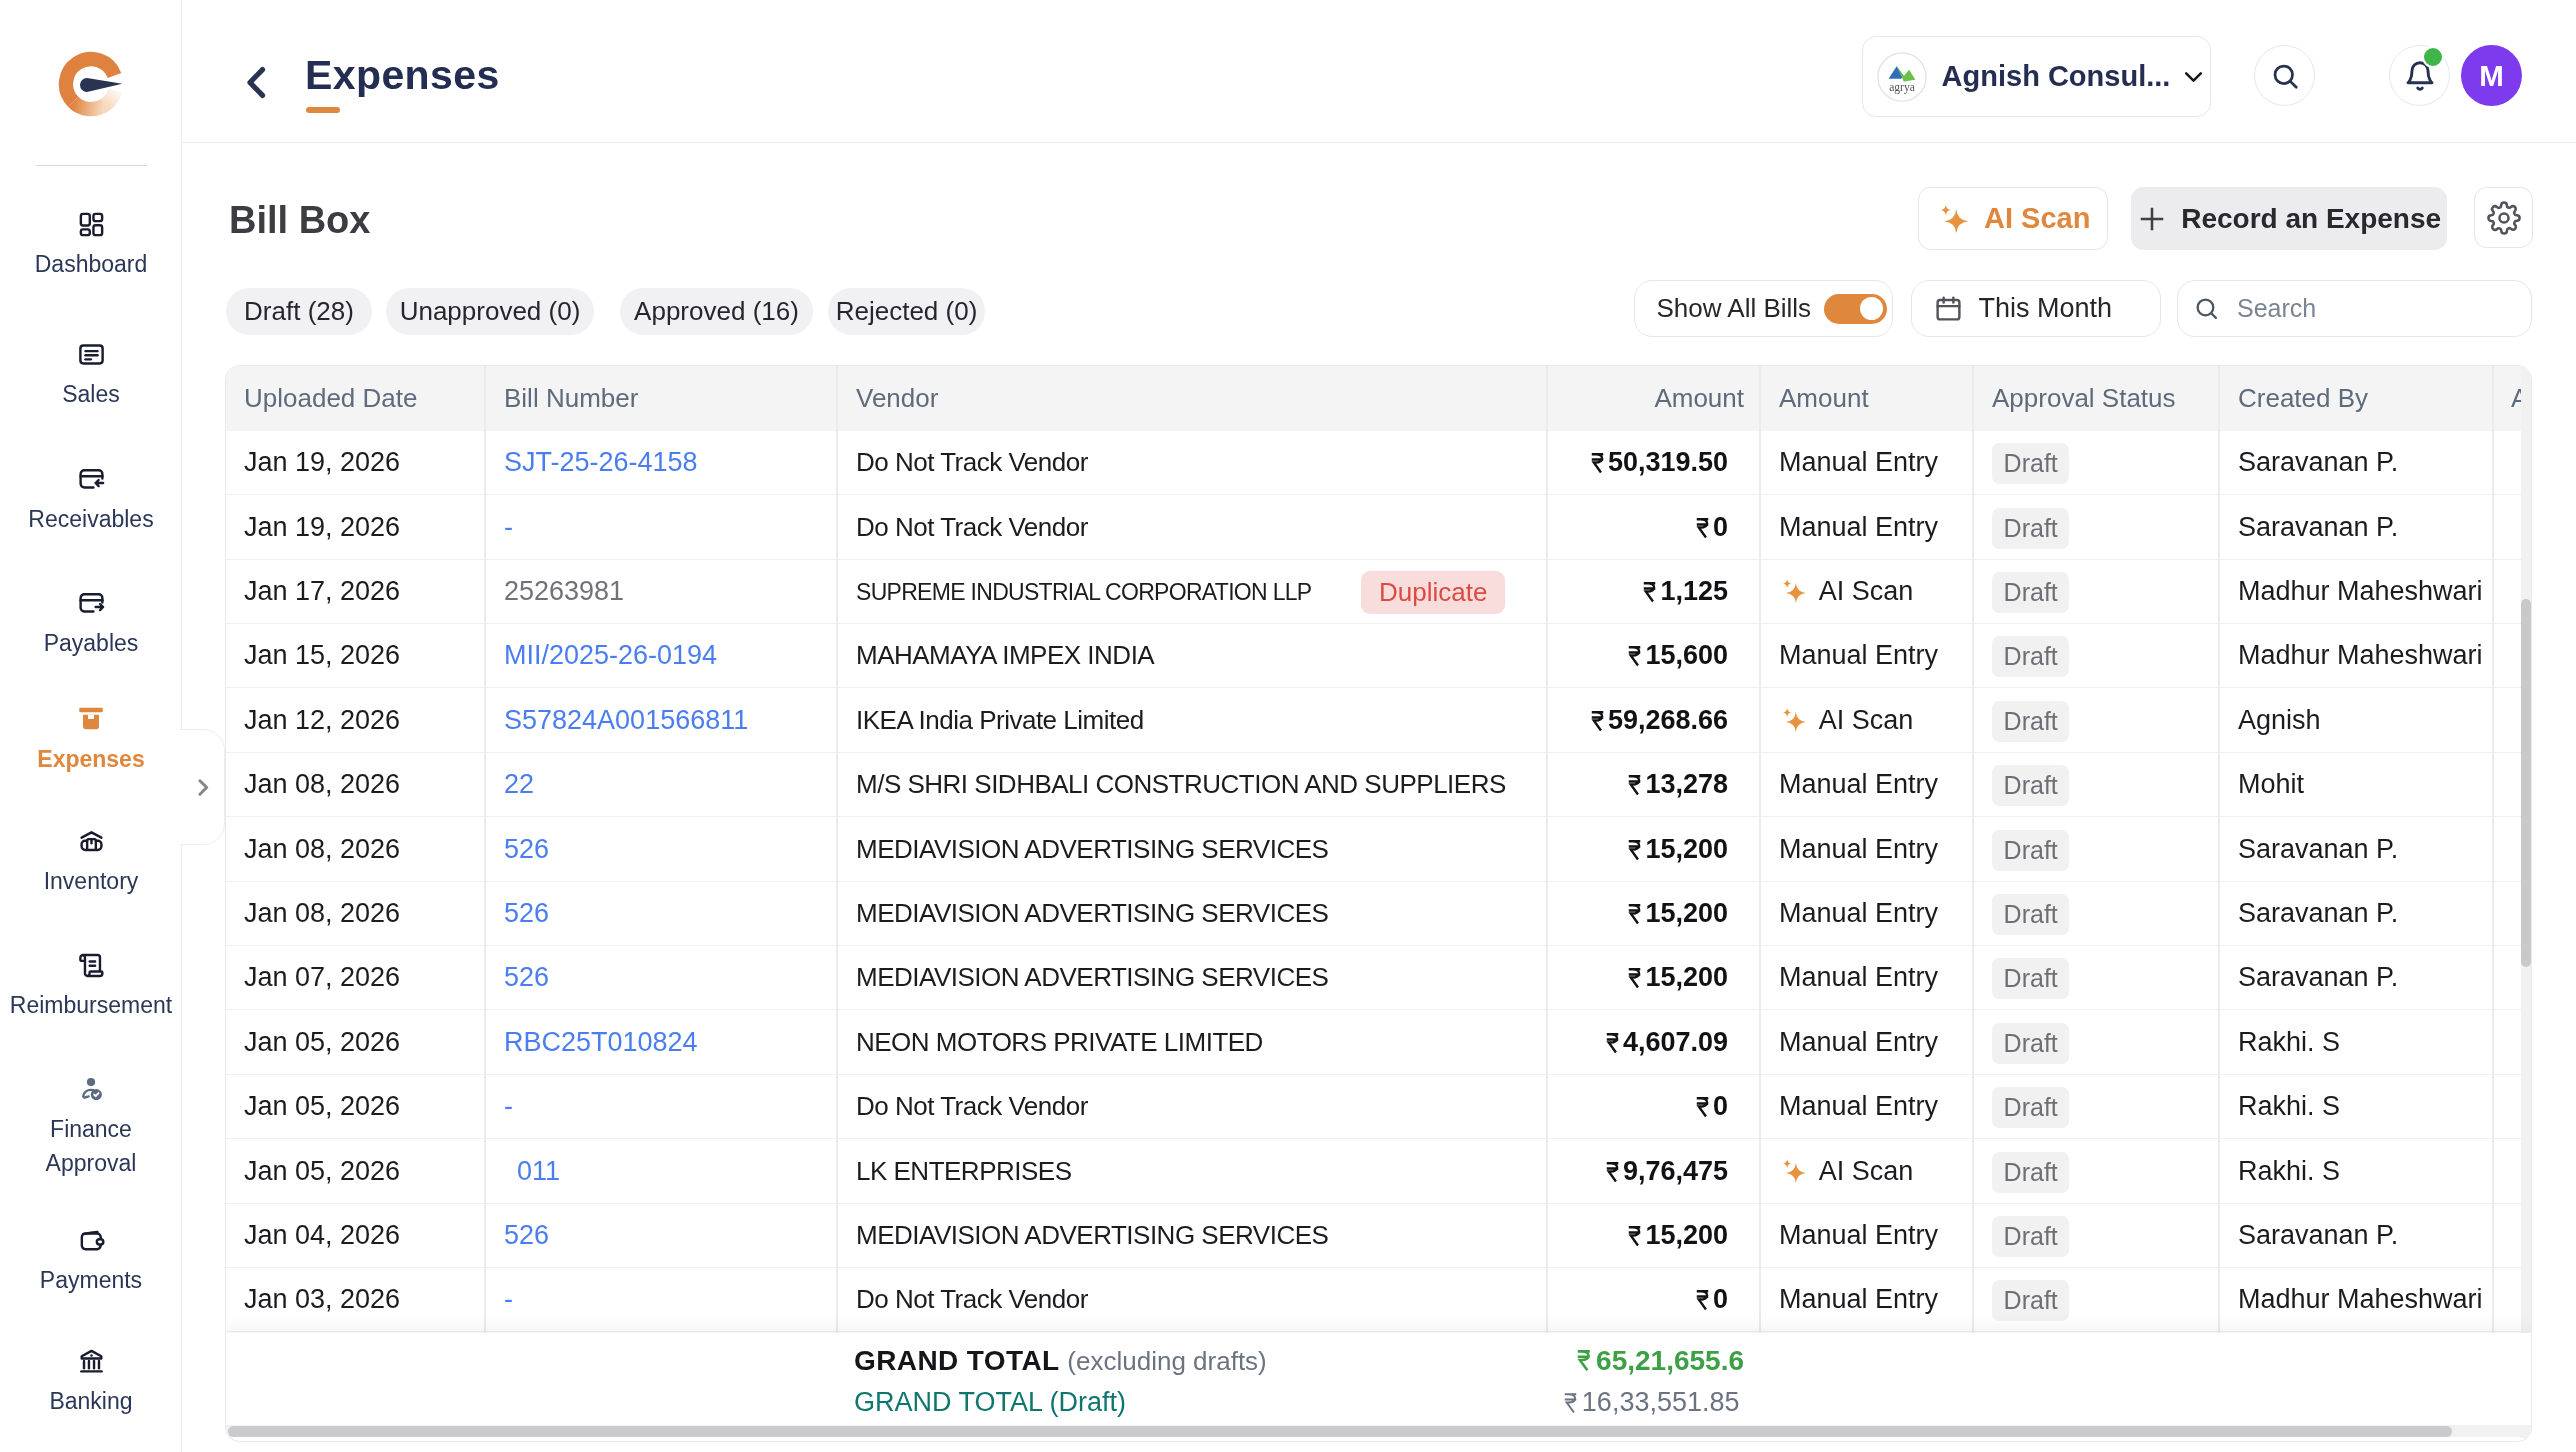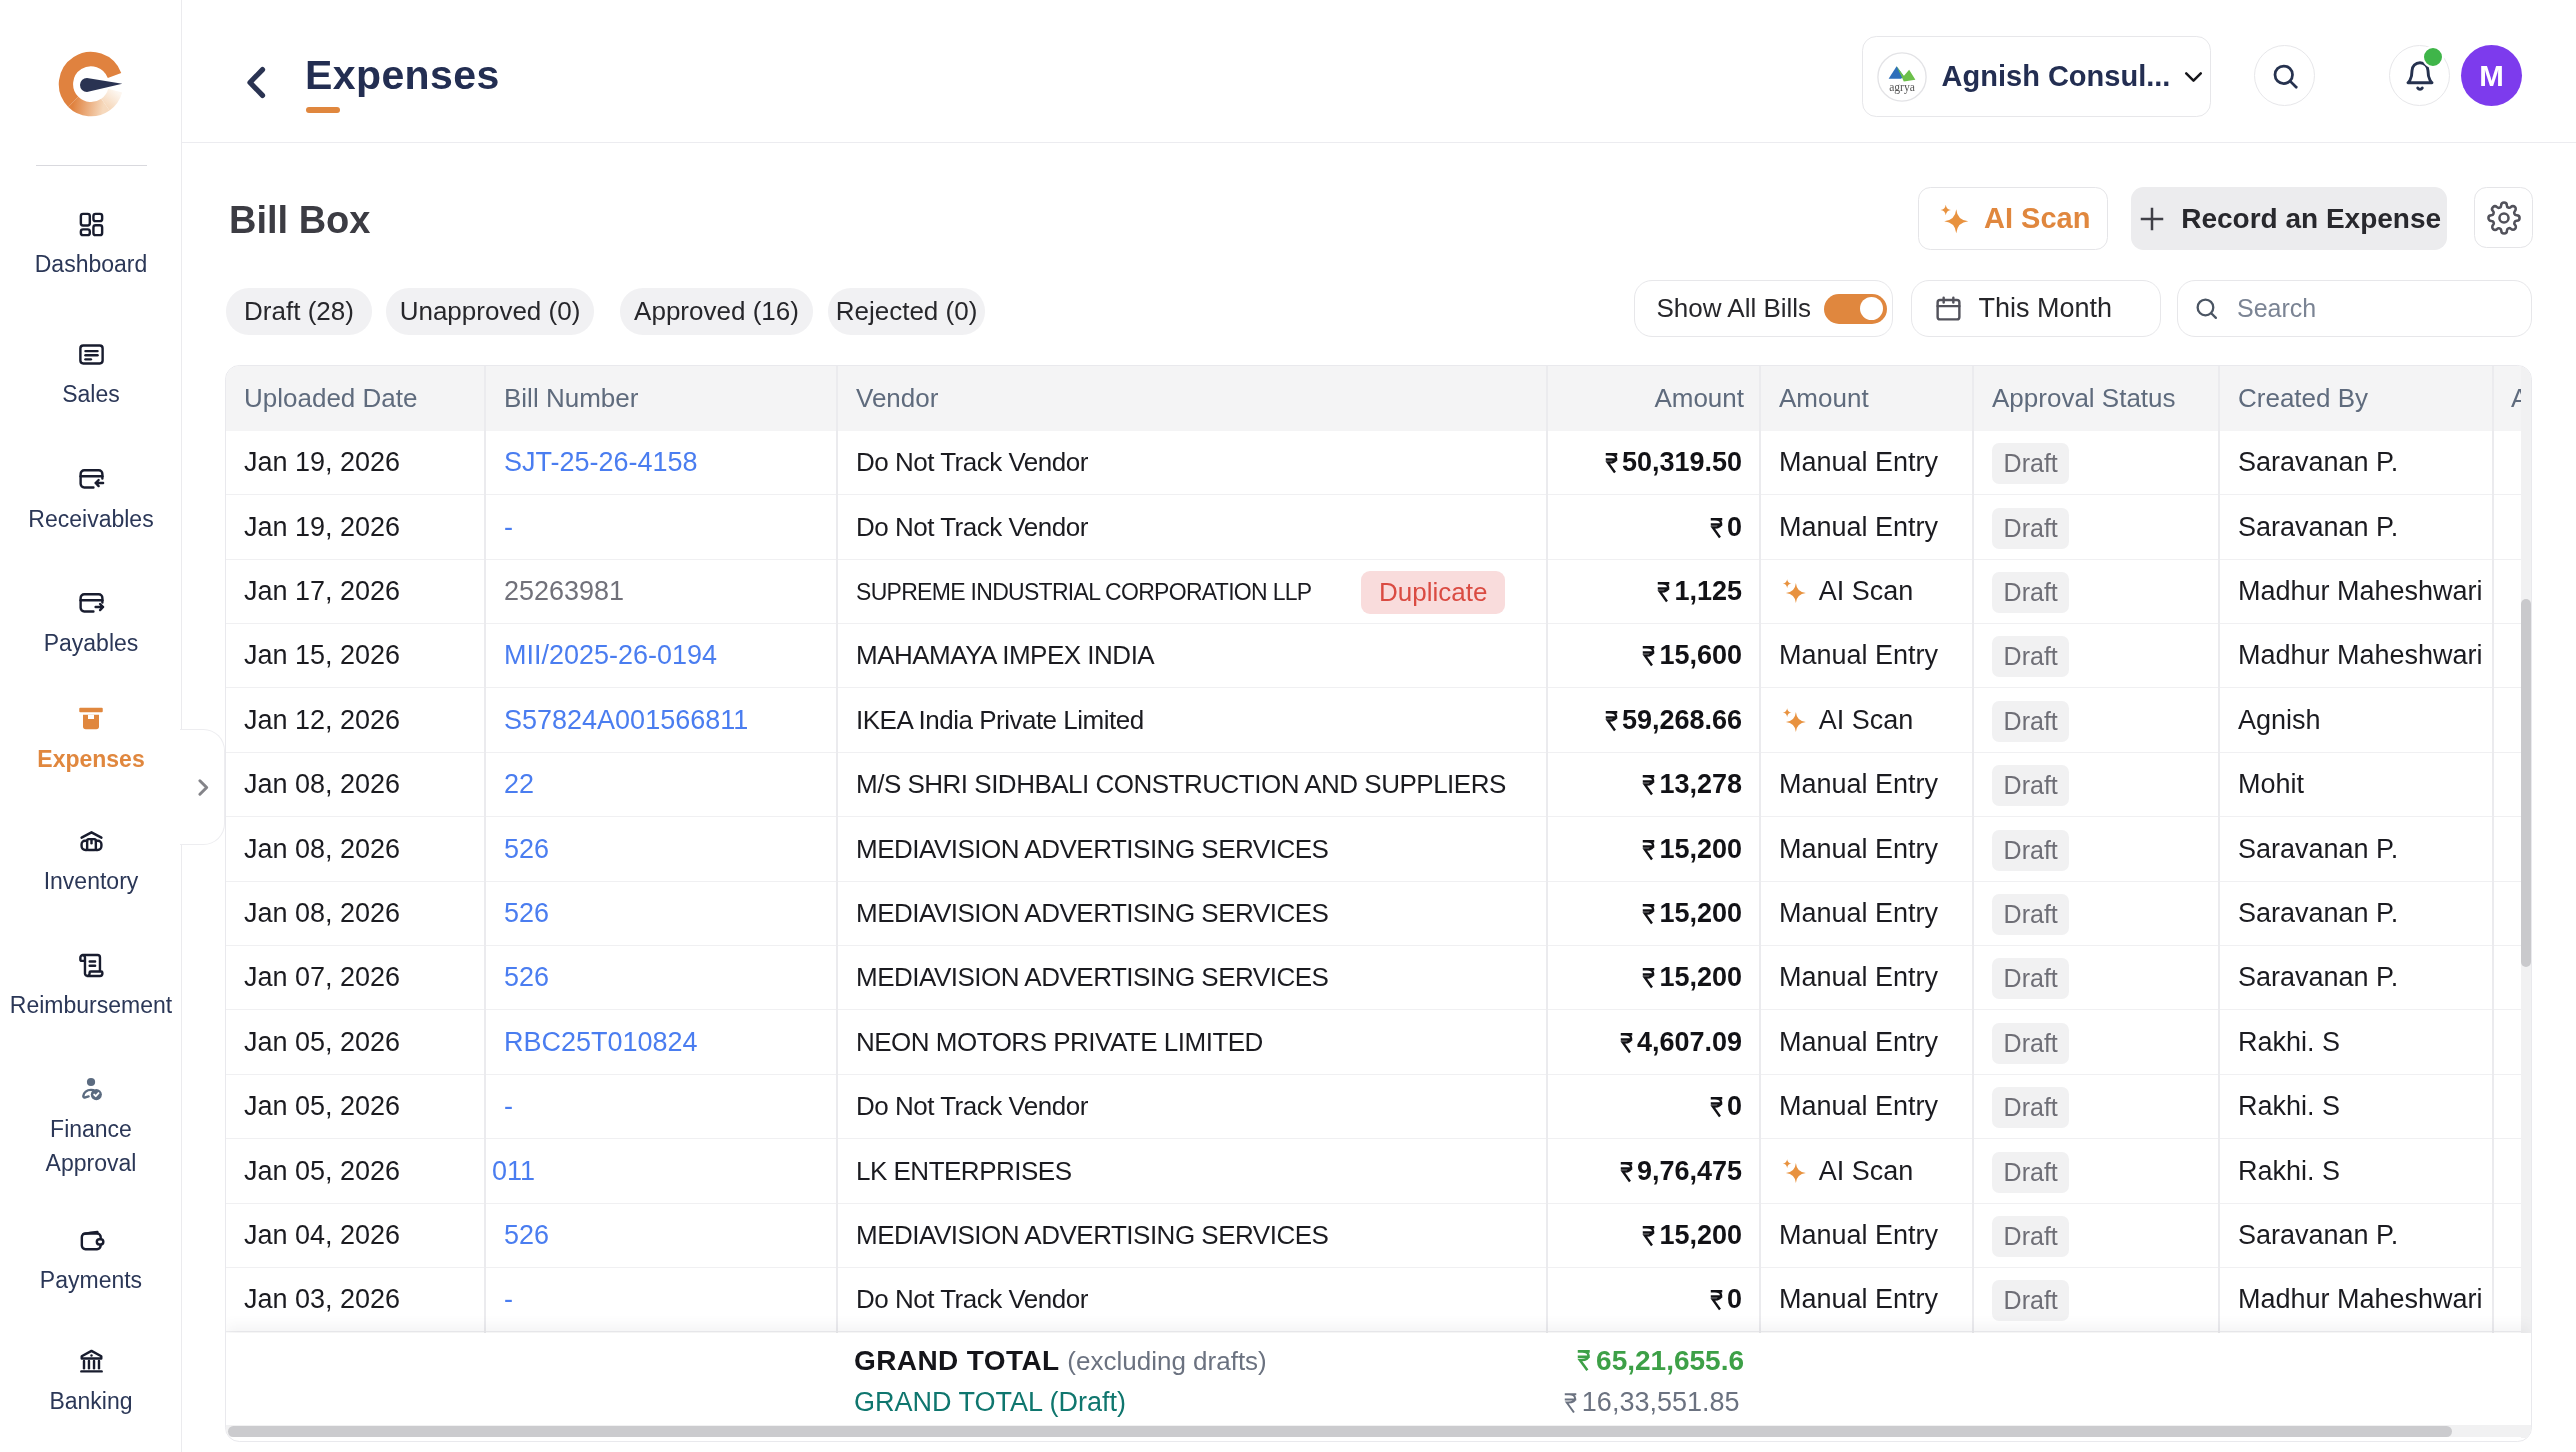--- a/index.html
+++ b/index.html
@@ -34,21 +34,21 @@
 
 #tablewrap{position:absolute;left:225px;top:365px;width:2307px;height:1077px;border:1.8px solid #e9e9ed;border-radius:14.3px;background:#fff;overflow:hidden}
 #thead{position:absolute;left:0;top:0;width:2305px;height:65px;background:#f4f4f5}
 #thead .th{position:absolute;top:0;height:65px;line-height:65px;font-size:26px;color:#5f6b7d;padding-left:18px}
 .vline{position:absolute;top:0;width:1.8px;height:967px;background:#ebebee}
 .row{position:absolute;left:0;width:2305px;height:64px;border-bottom:1.8px solid #f0f0f2;font-size:27px;color:#1b1b20}
 .cell{position:absolute;top:0;height:63px;line-height:63px;padding-left:18px;white-space:nowrap;overflow:hidden}
 .vend{letter-spacing:-0.5px;font-size:26px}
 .link{color:#4a7df0}
 .graybill{color:#71717a}
-.amt{font-weight:700;color:#121216;text-align:right;padding-right:19px;padding-left:0}
+.amt{font-weight:700;color:#121216;text-align:right;padding-right:33px;padding-left:0}
 .chip{display:inline-block;height:41px;line-height:41px;padding:0 11.6px;border-radius:7.2px;background:#f1f1f2;color:#6e6e76;font-size:25px;vertical-align:middle}
 .dup{display:inline-block;height:43px;line-height:43px;padding:0 18px;border-radius:9px;background:#f9dcdc;color:#da4b42;font-size:26px;letter-spacing:0}
 
 #tfoot{position:absolute;left:0;top:967px;width:2305px;height:94px;background:#fff;box-shadow:0 -7.2px 12.5px rgba(90,90,100,.07)}
 #hsb-track{position:absolute;left:0;top:1059px;width:2305px;height:11.6px;background:#f1f1f2}
 #hsb{position:absolute;left:1.8px;top:1060px;width:2224px;height:10.7px;border-radius:5.4px;background:#cbcbce}
 #vsb-track{position:absolute;left:2295px;top:0;width:9.8px;height:1072px;background:#f1f1f2}
 #vsb{position:absolute;left:2295px;top:233px;width:9.8px;height:368px;border-radius:5.4px;background:#c9c9cc}
 
 #collapsetab{position:absolute;left:180px;top:729px;width:45px;height:116px;background:#fff;border:1.8px solid #ededf0;border-left:none;border-radius:0 21.5px 21.5px 0;z-index:6;display:flex;align-items:center;justify-content:center}
@@ -387,21 +387,21 @@
         <div class="cell vend" style="left:612px;width:710px">Do Not Track Vendor</div>
         <div class="cell amt" style="left:1322px;width:213px"><svg width="15.5" height="23" viewBox="0 0 20 30" style="vertical-align:-3.6px;margin-right:2.7px" fill="none" stroke="#121216" stroke-width="3.1">
             <path d="M2.2 3h15M2.2 9.8h15M7.7 3c5.2 0 7.9 2.6 7.9 5.1 0 3.4-3.3 5.6-8.9 5.6H4.8l9.4 13"></path>
           </svg>0</div>
         <div class="cell" style="left:1535px;width:213px">Manual Entry</div>
         <div class="cell" style="left:1748px;width:246px"><span class="chip">Draft</span></div>
         <div class="cell" style="left:1994px;width:274px">Rakhi. S</div>
       </div>
       <div class="row" style="top:774px">
         <div class="cell" style="left:0;width:260px">Jan 05, 2026</div>
-        <div class="cell link" style="left:248px;width:352px">011</div>
+        <div class="cell link" style="left:273px;width:352px">011</div>
         <div class="cell vend" style="left:612px;width:710px">LK ENTERPRISES</div>
         <div class="cell amt" style="left:1322px;width:213px"><svg width="15.5" height="23" viewBox="0 0 20 30" style="vertical-align:-3.6px;margin-right:2.7px" fill="none" stroke="#121216" stroke-width="3.1">
             <path d="M2.2 3h15M2.2 9.8h15M7.7 3c5.2 0 7.9 2.6 7.9 5.1 0 3.4-3.3 5.6-8.9 5.6H4.8l9.4 13"></path>
           </svg>9,76,475</div>
         <div class="cell" style="left:1535px;width:213px"><svg width="30" height="30" viewBox="0 0 24 24" fill="#e8923f" style="vertical-align:-6.3px;margin-right:9.8px">
             <path d="M13.5 5.5Q14.2 12.8 21.5 13.5Q14.2 14.2 13.5 21.5Q12.8 14.2 5.5 13.5Q12.8 12.8 13.5 5.5Z"></path>
             <path d="M6.5 2.5Q6.9 5.6 10 6Q6.9 6.4 6.5 9.5Q6.1 6.4 3 6Q6.1 5.6 6.5 2.5Z"></path>
           </svg>AI Scan</div>
         <div class="cell" style="left:1748px;width:246px"><span class="chip">Draft</span></div>
         <div class="cell" style="left:1994px;width:274px">Rakhi. S</div>

